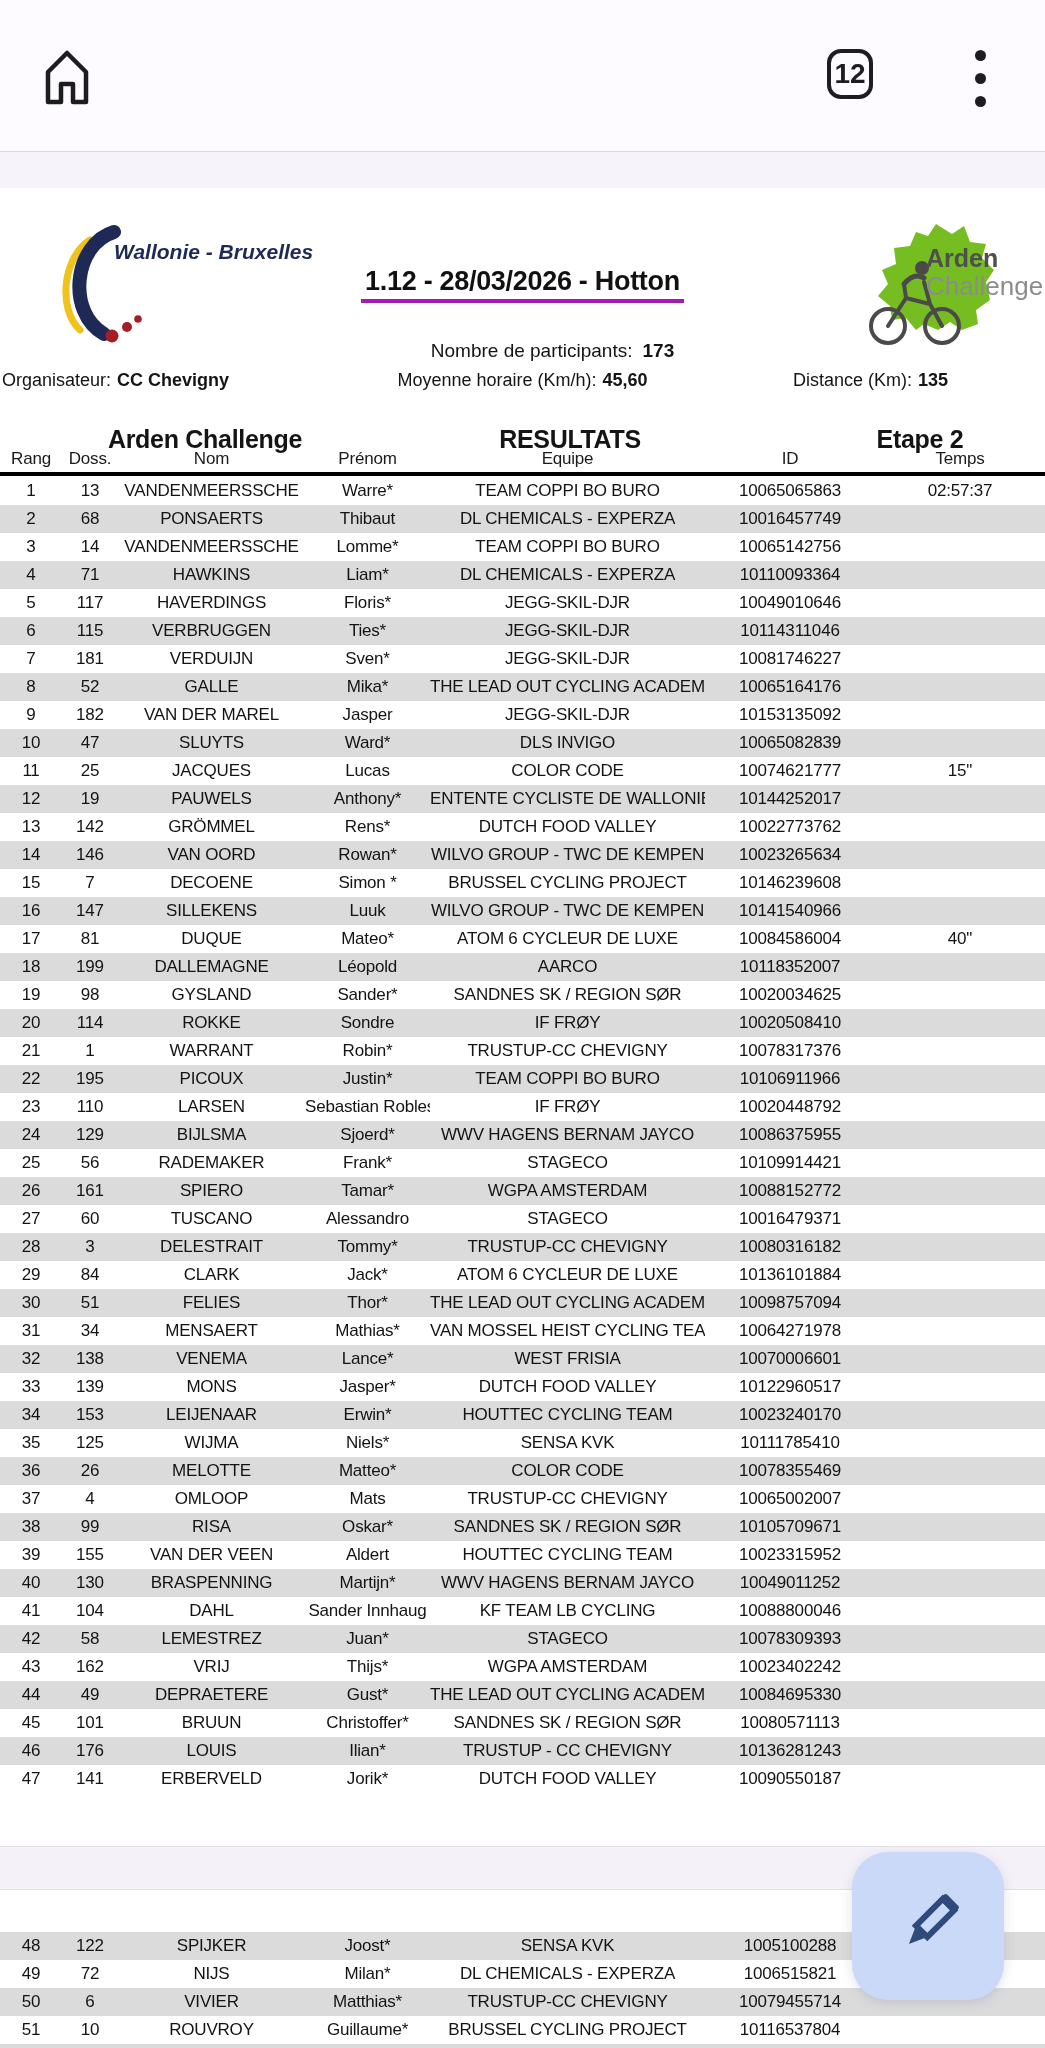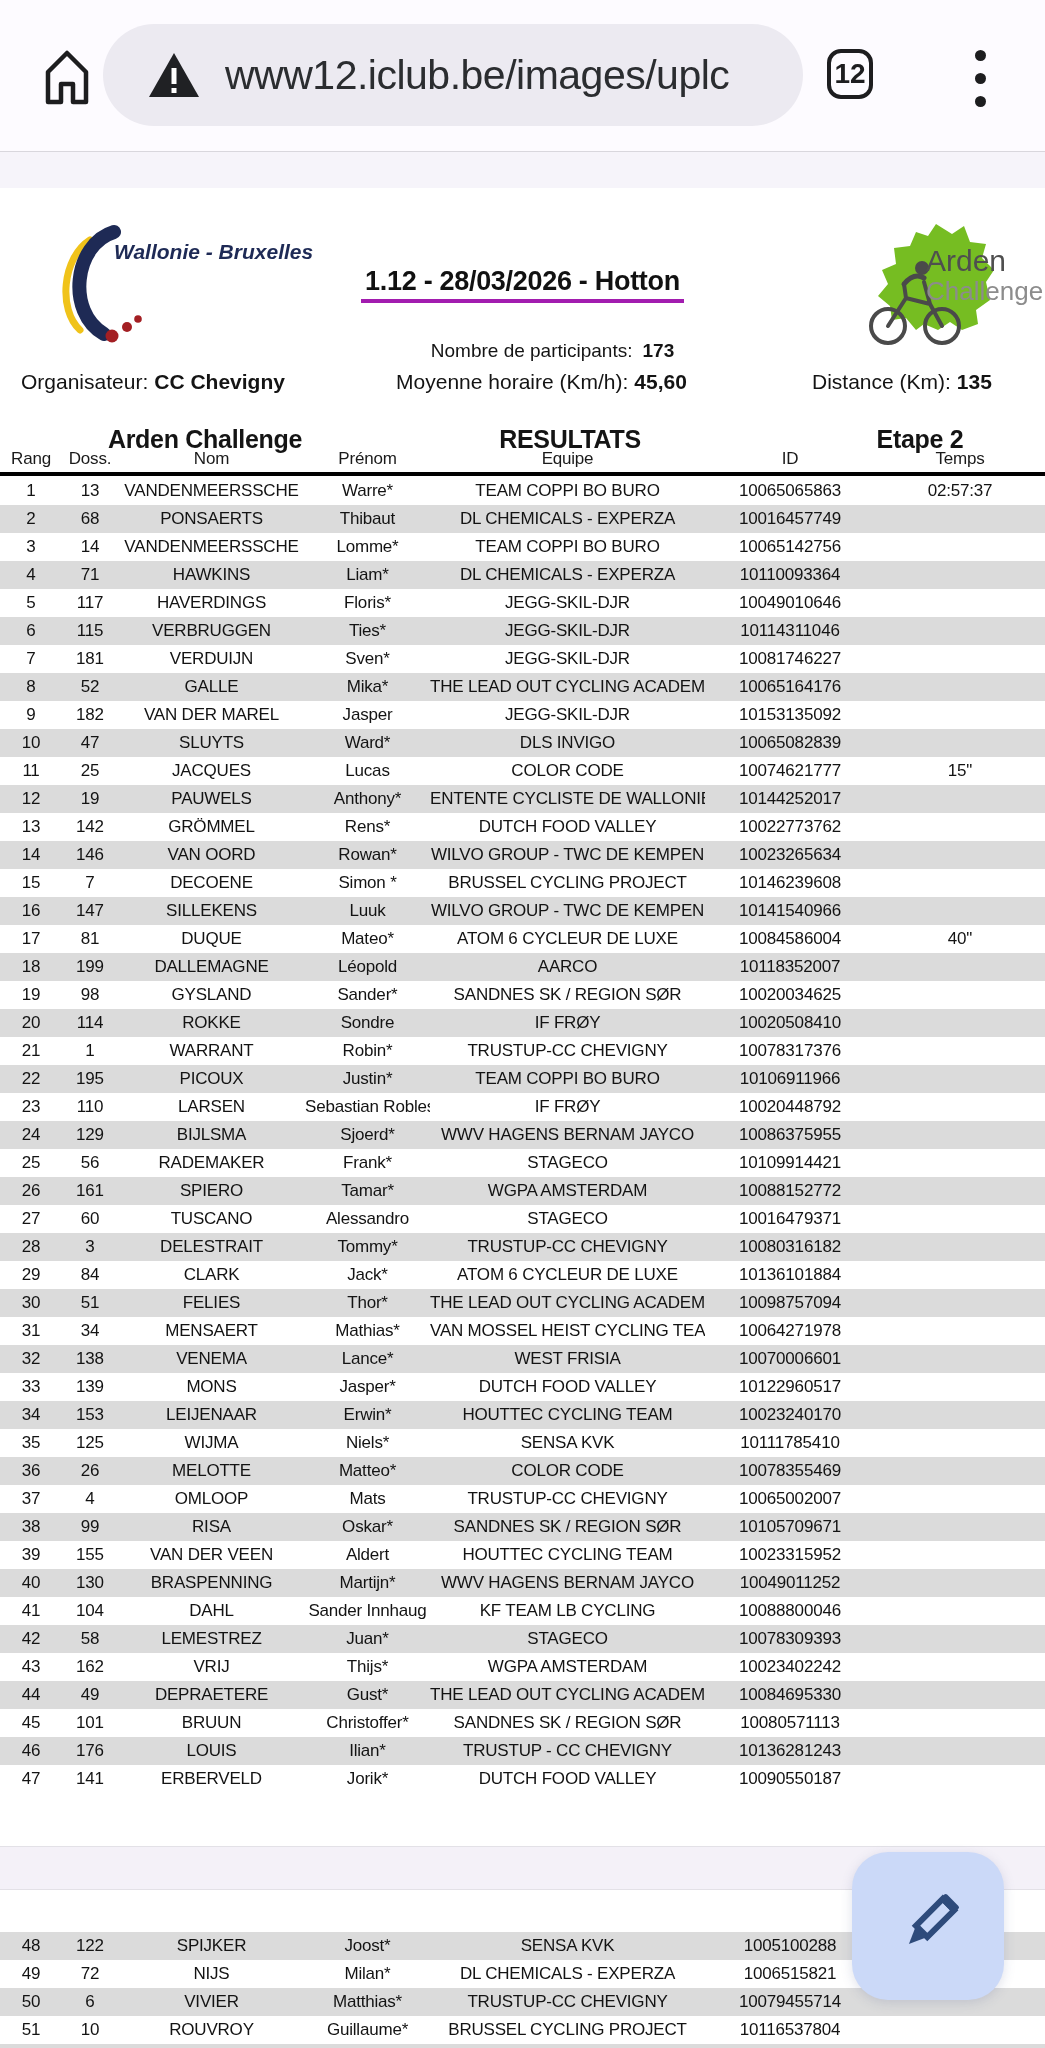--- a/index.html
+++ b/index.html
@@ -20,27 +20,27 @@
   .toolbar-divider{position:absolute;left:0;top:151px;width:1045px;height:1px;background:#d9d7dd;}
   .bg-strip{position:absolute;left:0;top:152px;width:1045px;height:36px;background:#f6f4fa;}
   .page-gap{position:absolute;left:0;top:1846px;width:1045px;height:42px;background:#f4f1f8;border-top:1px solid #e3e1e7;border-bottom:1px solid #e3e1e7;}
   
   .wbc-logo{position:absolute;left:50px;top:224px;width:280px;height:126px;}
   .wbc-text{position:absolute;left:64px;top:16px;}
   .wbc-top{font-style:italic;font-weight:bold;font-size:21px;color:#1e2a55;letter-spacing:0px;white-space:nowrap;}
   .wbc-bottom{font-style:italic;font-weight:900;font-size:46px;color:#1e2a55;letter-spacing:1px;line-height:1.0;margin-top:2px;}
   .arden-logo{position:absolute;left:858px;top:218px;width:182px;height:136px;}
   .arden-text{position:absolute;left:68px;top:28px;line-height:1.0;}
-  .arden1{font-weight:normal;font-size:30px;color:#4f4f4f;}
+  .arden1{font-weight:bold;font-size:25px;color:#4f4f4f;}
   .arden2{font-size:26px;color:#8c8c8c;margin-top:2px;}
   .doc-title-wrap{position:absolute;left:0;top:266px;width:1045px;text-align:center;}
   .doc-title{display:inline-block;font-size:27px;font-weight:bold;color:#111;border-bottom:4px solid #a21caf;padding:0 4px 2px 4px;letter-spacing:-0.3px;}
   .participants{position:absolute;left:0;top:340px;width:1045px;text-align:center;font-size:19px;padding-left:30px;}
   .participants b{margin-left:10px;}
-  .stat{position:absolute;top:370px;font-size:21px;white-space:nowrap;margin-left:19px;}
+  .stat{position:absolute;top:370px;font-size:18px;white-space:nowrap;}
   .stat b{margin-left:6px;}
   .stat-org{left:2px;}
   .stat-moy{left:0;width:1045px;text-align:center;}
   .stat-dist{left:793px;}
   .sec{position:absolute;top:425px;font-size:25px;font-weight:bold;text-align:center;letter-spacing:-0.3px;}
   .sec-left{left:60px;width:290px;}
   .sec-center{left:430px;width:280px;}
   .sec-right{left:795px;width:250px;}
   
   .thead{position:absolute;left:0;top:445px;width:1045px;height:27px;display:flex;align-items:center;font-size:17px;color:#1a1a1a;}
@@ -62,30 +62,20 @@
 <body style="--row-alt: #dbdbdb; --fab-bg: #cbd9f8;">
 
 <div class="browser-bar">
   <button class="home-btn">
     <span>
       <svg width="58" height="62" viewBox="0 0 58 62">
         <path d="M10 58 V28 L29 9 L48 28 V58 H35 V40 H23 V58 Z" fill="none" stroke="#1d1d1f" stroke-width="4.5" stroke-linejoin="round"></path>
       </svg>
     </span>
   </button>
-  <div class="url-pill">
-    <span class="warn-wrap">
-      <svg width="54" height="50" viewBox="0 0 54 50">
-        <path d="M27 3 L52 47 H2 Z" fill="#202124"></path>
-        <rect x="24.5" y="18" width="5" height="16" fill="#fff"></rect>
-        <rect x="24.5" y="38" width="5" height="5" fill="#fff"></rect>
-      </svg>
-    </span>
-    <span class="url-text">www12.iclub.be/images/uplc</span>
-  </div>
   <button class="tab-btn">
     <span>12</span>
   </button>
   <button class="menu-btn">
     <span style="display:flex;flex-direction:column;gap:12px;">
       <i style="width:11px;height:11px;border-radius:50%;background:#1d1d1f;display:block;"></i>
       <i style="width:11px;height:11px;border-radius:50%;background:#1d1d1f;display:block;"></i>
       <i style="width:11px;height:11px;border-radius:50%;background:#1d1d1f;display:block;"></i>
     </span>
   </button>

